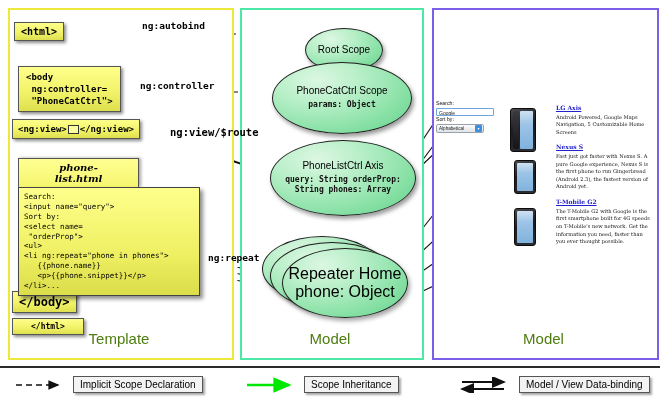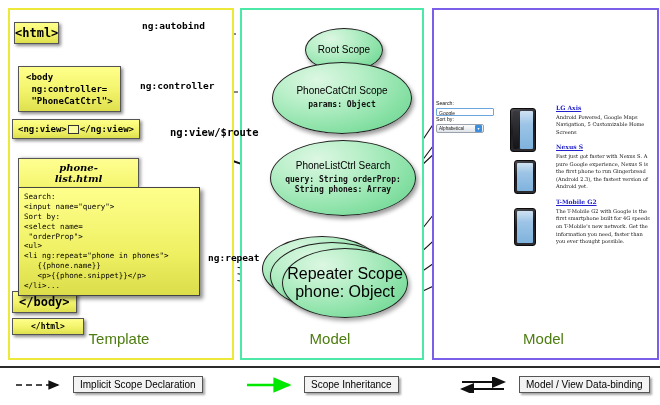--- a/index.html
+++ b/index.html
@@ -22,21 +22,21 @@
   #label-model{left:240px;top:330px;width:180px;}
   #label-view{left:432px;top:330px;width:223px;}
 
   
   .ybox{position:absolute;background:linear-gradient(180deg,#feff8a 0%,#f2f36a 55%,#dfe04e 100%);
         border:1px solid #555;color:#000;
         font-family:"DejaVu Sans Mono",monospace;font-weight:bold;
         box-shadow:2px 2px 3px rgba(0,0,0,.45);
         box-sizing:border-box;white-space:pre;z-index:4;}
 
-  #tag-html{left:14px;top:22px;padding:3px 0;font-size:12px;}
+  #tag-html{left:14px;top:22px;padding:3px 6px;font-size:10px;}
   #tag-body{left:18px;top:66px;padding:4px 7px;font-size:9px;line-height:1.35;}
   #tag-ngview{left:12px;top:119px;padding:4px 5px;font-size:9px;}
   #tag-bodyclose{left:12px;top:291px;padding:3px 6px;font-size:12px;}
   #tag-htmlclose{left:12px;top:318px;padding:3px 18px;font-size:8px;}
 
   .ngview-box{display:inline-block;width:9px;height:7px;border:1px solid #333;
               background:#fbfc9c;vertical-align:middle;margin:0 1px;}
 
   
   #note-wrap{position:absolute;left:18px;top:158px;width:182px;z-index:5;}
@@ -236,32 +236,32 @@
   </div>
 
   <div class="scope" id="scope-phonecat">
     <div class="nm">PhoneCatCtrl
 Scope</div>
     <div class="props">params: Object</div>
   </div>
 
   <div class="scope" id="scope-phonelist">
     <div class="nm">PhoneListCtrl
-Search</div>
+Axis</div>
     <div class="props">query: String
 orderProp: String
 phones: Array</div>
   </div>
 
   <div id="repeater-stack">
     <div class="rep" id="rep-back"></div>
     <div class="rep" id="rep-mid"></div>
     <div class="rep" id="rep-front">
       <div class="nm">Repeater
-Scope</div>
+Home</div>
       <div class="props">phone: Object</div>
     </div>
   </div>
 
   <div id="view-form">
     <div class="vf-label">Search:</div>
     <div id="vf-search-input">Google</div>
     <div class="vf-label">Sort by:</div>
     <div id="vf-select">
       <span>Alphabetical</span>

